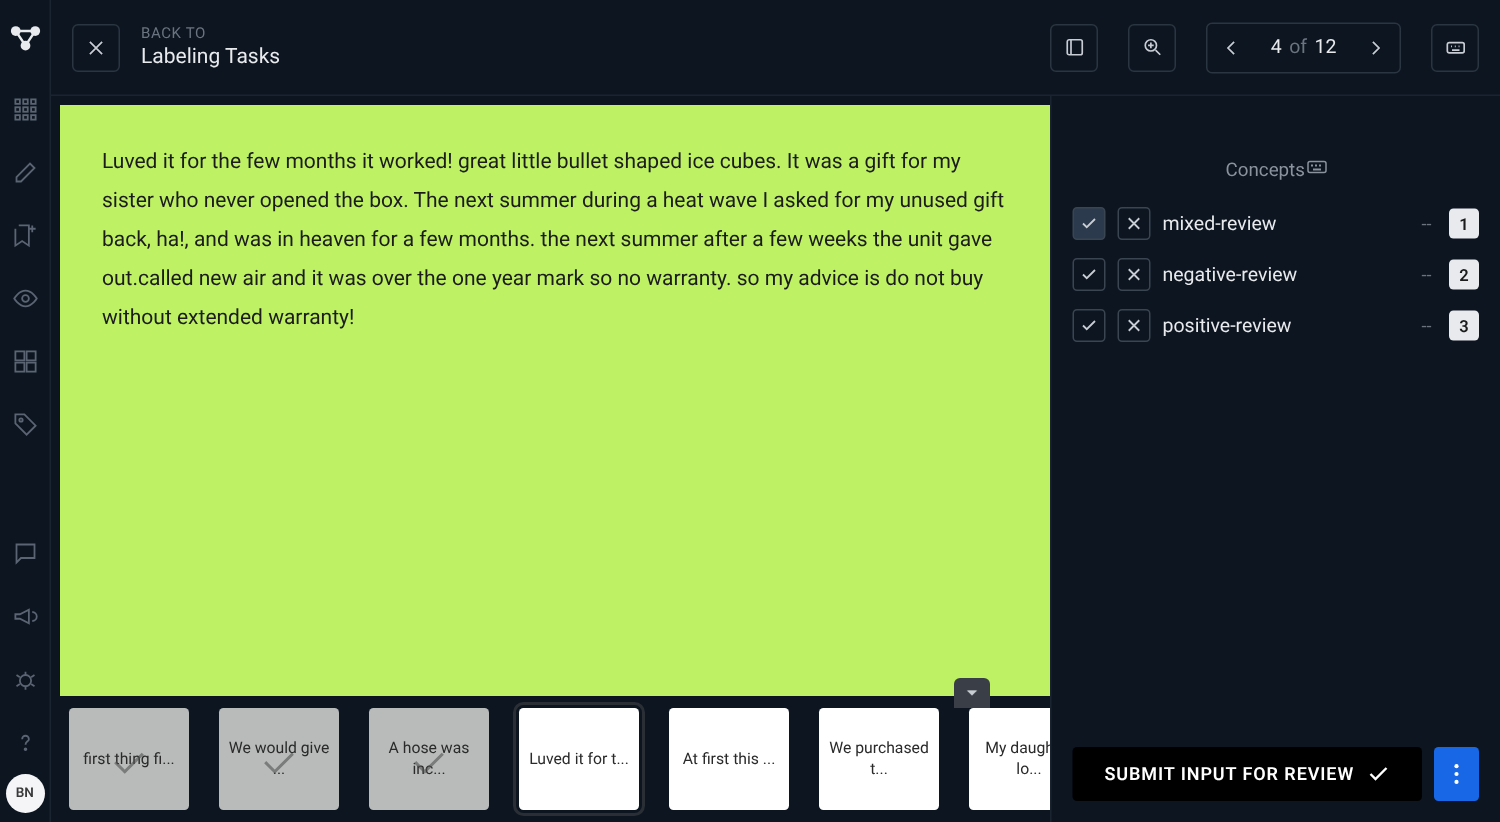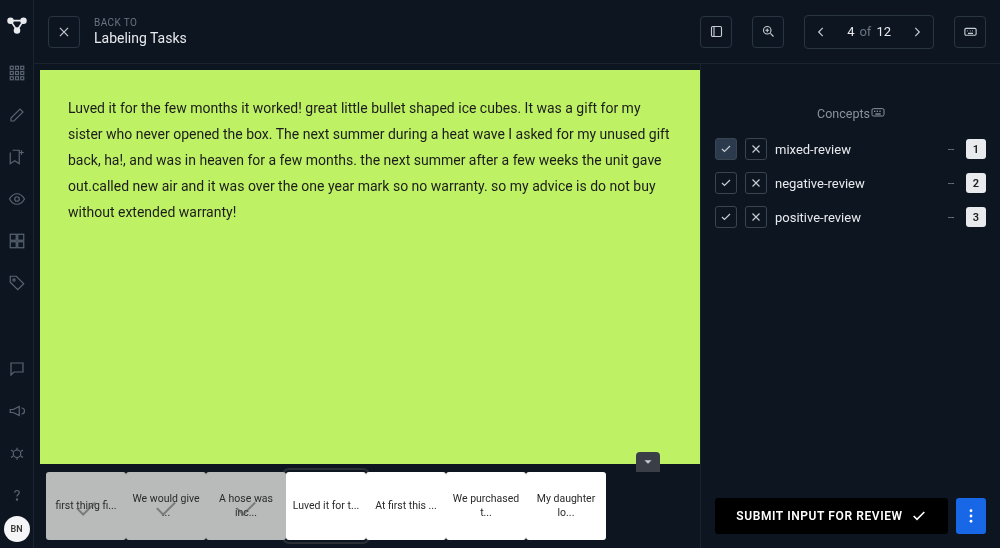--- a/index.html
+++ b/index.html
@@ -37,21 +37,21 @@
   .body { flex: 1; display: flex; min-height: 0; }
 
   
   .docwrap { flex: 1; display: flex; flex-direction: column; min-width: 0; padding: 6px 0 0 6px; }
   .doc { flex: 1; background: #bef264; color: #1c1c1c; padding: 26px 28px; font-size: 14px; line-height: 1.85; overflow: hidden; }
 
   
   .strip-outer { position: relative; }
   .strip-toggle { position: absolute; top: -12px; right: 40px; width: 24px; height: 20px; background: #3a3f47; border-radius: 4px 4px 0 0; display: flex; align-items: center; justify-content: center; color: #c8cdd4; cursor: pointer; z-index: 2; }
   .strip-toggle svg { width: 12px; height: 12px; stroke: currentColor; fill: currentColor; }
-  .strip { display: flex; gap: 0; padding: 8px 6px 8px 6px; overflow: hidden; }
+  .strip { display: flex; gap: 20px; padding: 8px 6px 8px 6px; overflow: hidden; }
   .thumb { width: 80px; height: 68px; border-radius: 3px; background: #ffffff; color: #2a2a2a; font-size: 10.5px; line-height: 1.35; display: flex; align-items: center; justify-content: center; text-align: center; padding: 6px; cursor: pointer; flex-shrink: 0; }
   .thumb.done { background: #b9bbbb; position: relative; }
   .thumb.done::after { content: ""; position: absolute; width: 16px; height: 8px; border-left: 2px solid rgba(80,80,80,.6); border-bottom: 2px solid rgba(80,80,80,.6); transform: rotate(-45deg); }
   .thumb.active { outline: 2px solid #2a2f36; outline-offset: 2px; text-align: right; }
 
   
   .panel { width: 300px; border-left: 1px solid #1a2430; display: flex; flex-direction: column; }
   .panel-head { height: 38px; display: flex; align-items: center; justify-content: center; padding: 0 14px 0 16px; font-size: 12.5px; color: #8a929e; margin-top: 30px; }
   .panel-head svg { width: 16px; height: 16px; fill: #8a929e; }
   .concept { display: flex; align-items: center; gap: 8px; padding: 6px 14px; }

